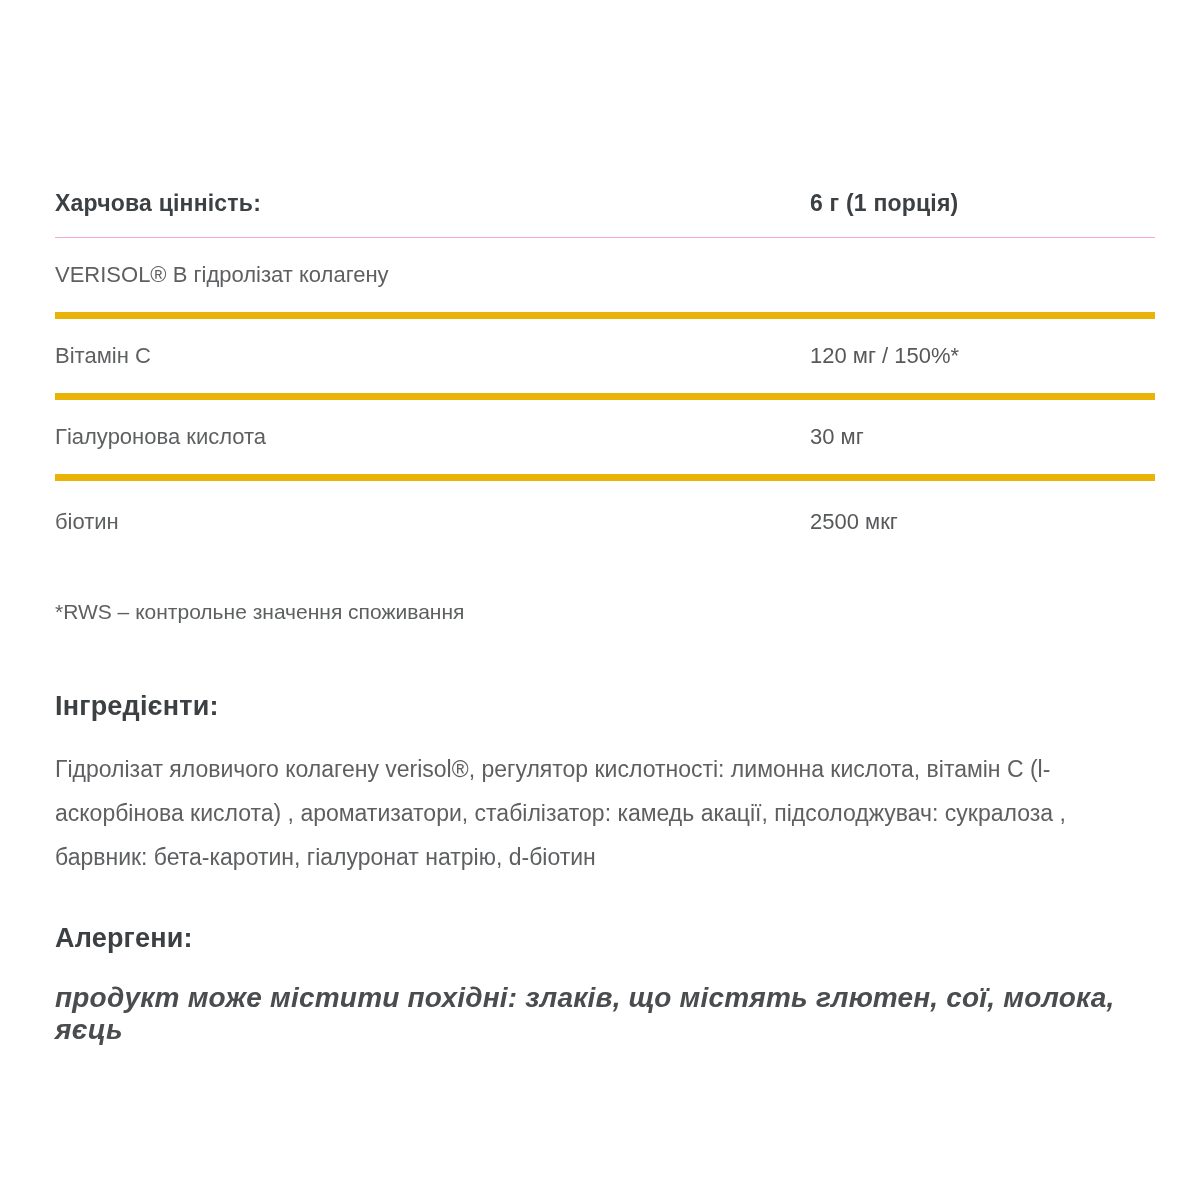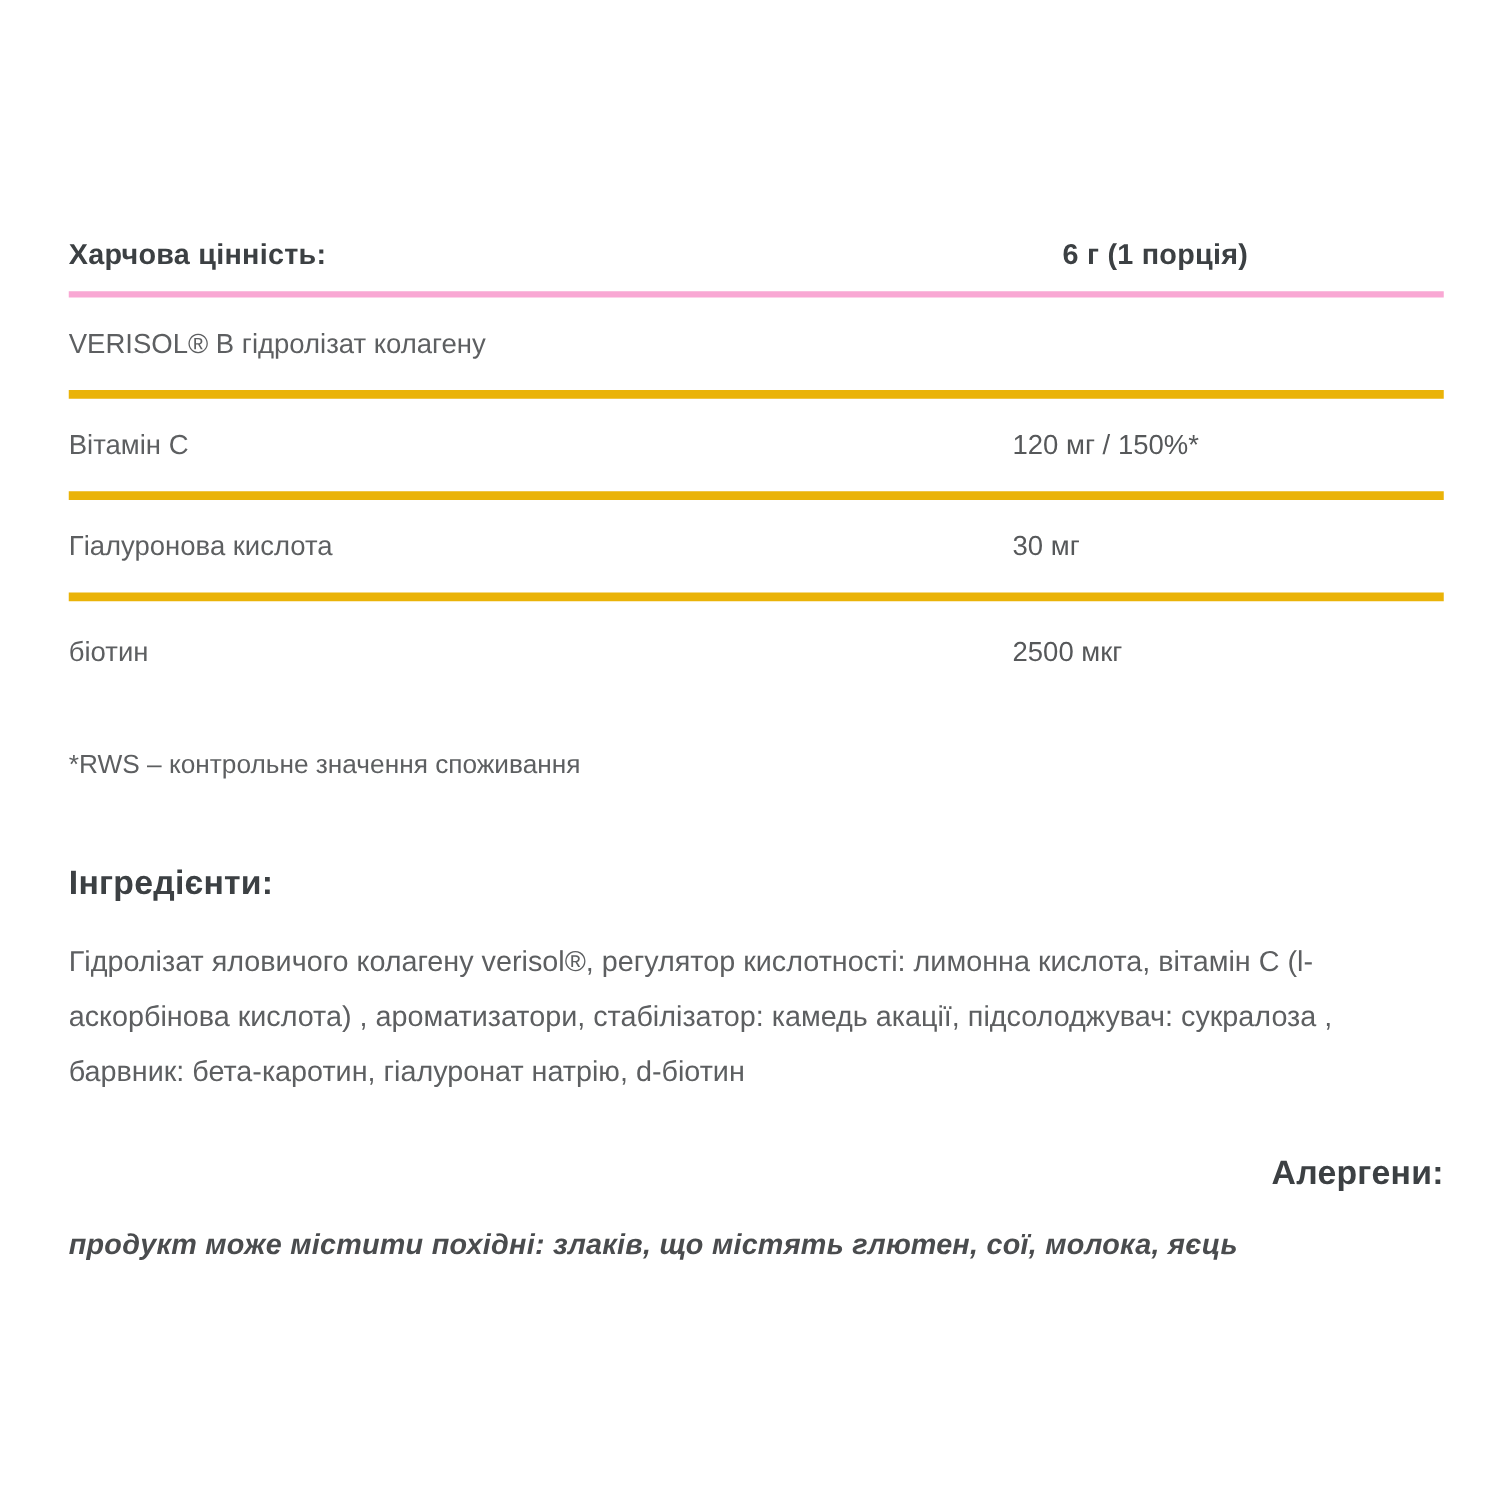--- a/index.html
+++ b/index.html
@@ -16,22 +16,21 @@
     height: 1200px;
     background: #ffffff;
     padding: 190px 45px 0 55px;
   }
   
   .nutrition-table { width: 100%; }
   .nt-header {
     display: flex;
     align-items: flex-start;
     height: 48px;
-    border-bottom: 5px solid #f9a8d4;
-    gap: 40px;
+    border-bottom: 1px solid #f9a8d4;
   }
   .nt-header .cell-label,
   .nt-header .cell-value {
     font-weight: 700;
     font-size: 23px;
     color: #3c4043;
     letter-spacing: 0.2px;
   }
   .cell-label {
     width: 755px;
@@ -64,24 +63,24 @@
     letter-spacing: 0.2px;
   }
   .ingredients-heading { margin-top: 67px; }
   .ingredients-text {
     margin-top: 25px;
     font-size: 23px;
     line-height: 44px;
     color: #5d5f61;
     max-width: 1100px;
   }
-  .allergens-heading { margin-top: 44px; text-align: right; }
+  .allergens-heading { margin-top: 44px; }
   .allergens-text {
     margin-top: 28px;
-    font-size: 23px;
+    font-size: 28px;
     font-weight: 700;
     font-style: italic;
     color: #4a4c4e;
     letter-spacing: 0.2px;
   }
 </style>
 </head>
 <body>
 
 <div class="page">

